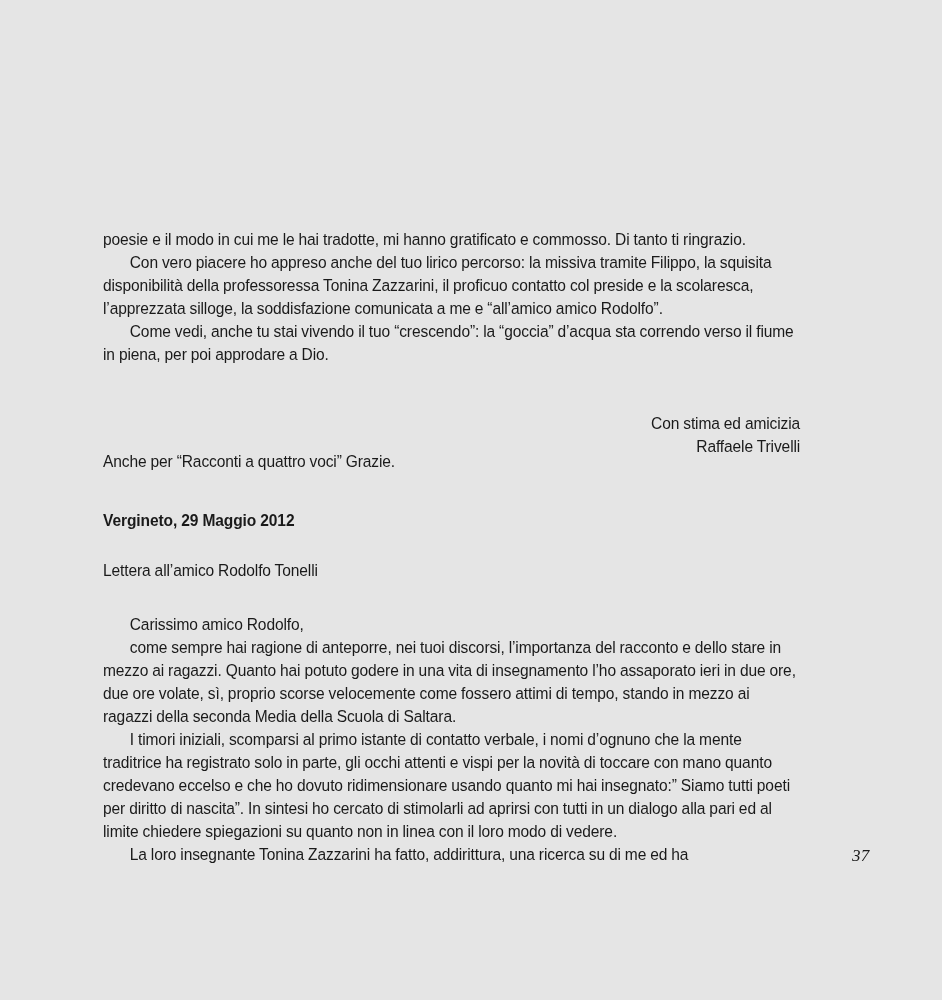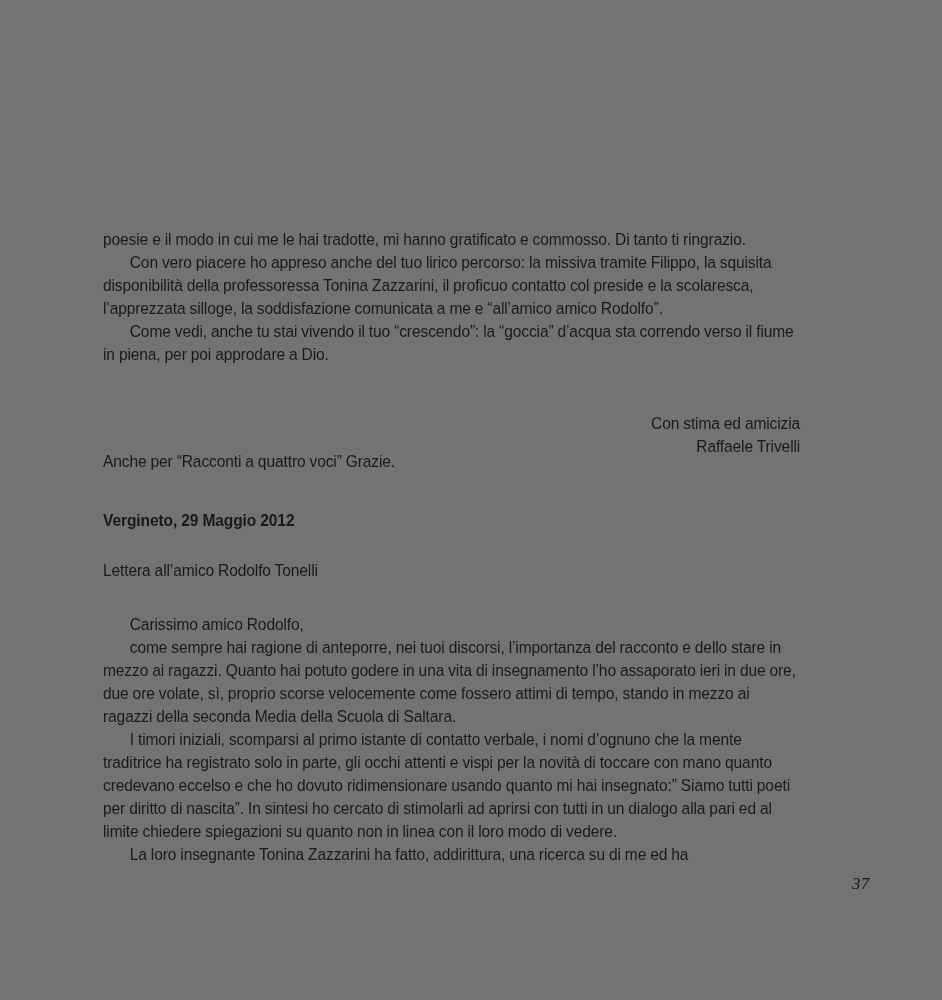--- a/index.html
+++ b/index.html
@@ -16,21 +16,21 @@
     color: #1a1a1a;
     -webkit-font-smoothing: antialiased;
   }
 
   #page {
     position: absolute;
     left: 0;
     top: 0;
     width: 942px;
     height: 1000px;
-    background: #737373;
+    background: #e5e5e5;
   }
 
   
   .textblock {
     position: absolute;
     left: 103px;
     width: 730px;
     font-size: 16.3px;
     line-height: 23px;
     letter-spacing: -0.12px;
@@ -82,21 +82,20 @@
 
   #page-number {
     position: absolute;
     left: 852px;
     top: 846px;
     font-family: "Liberation Serif", "DejaVu Serif", serif;
     font-style: italic;
     font-size: 17px;
     color: #1a1a1a;
     letter-spacing: 0.2px;
-    margin-top: 28px;
   }
 </style>
 </head>
 <body>
 
 <div id="page">
 
   <div class="textblock" id="block-top">
     <p class="para last-line-natural">poesie e il modo in cui me le hai tradotte, mi hanno gratificato e commosso. Di tanto ti ringrazio.</p>
     <p class="para indent last-line-natural">Con vero piacere ho appreso anche del tuo lirico percorso: la missiva tramite Filippo, la squisita disponibilità della professoressa Tonina Zazzarini, il proficuo contatto col preside e la scolaresca, l’apprezzata silloge, la soddisfazione comunicata a me e “all’amico amico Rodolfo”.</p>

